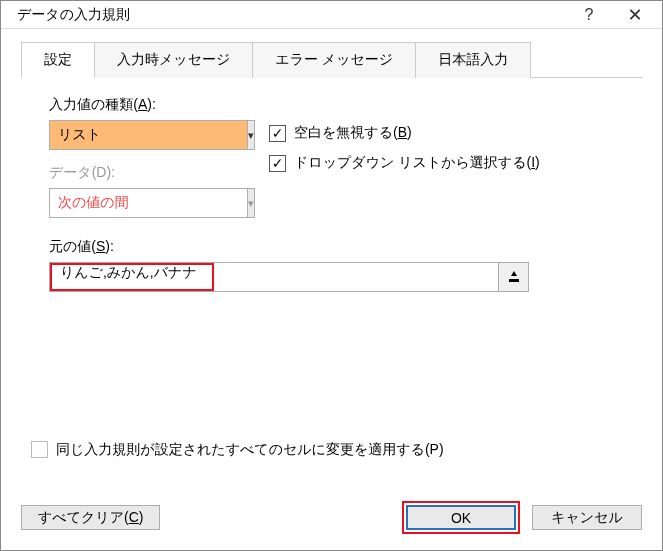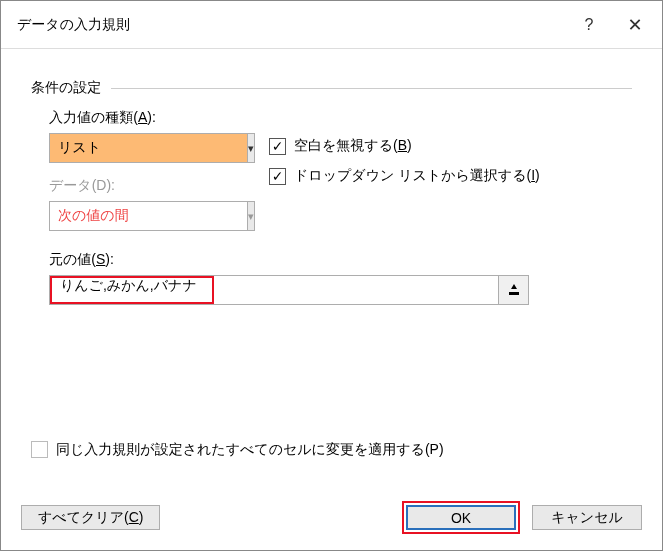--- a/index.html
+++ b/index.html
@@ -1,18 +1,18 @@
 <!DOCTYPE html>
 <html><head>
 <meta charset="utf-8">
 <style>
 * { box-sizing: border-box; margin: 0; padding: 0; }
 body { font-family: "Yu Gothic UI", "Meiryo", sans-serif; font-size: 13px; background: #fff; color: #000; }
 .dialog { width: 663px; height: 551px; border: 1px solid #888; background: #fff; display: flex; flex-direction: column; }
-.titlebar { display: flex; align-items: center; height: 48px; padding: 0 4px 0 16px; border-bottom: 1px solid #ddd; }
+.titlebar { display: flex; align-items: center; height: 28px; padding: 0 4px 0 16px; border-bottom: 1px solid #ddd; }
 .title { flex: 1; font-size: 14px; }
 .tb-btn { width: 46px; height: 36px; display: flex; align-items: center; justify-content: center; font-size: 16px; color: #333; cursor: pointer; }
 .tb-btn.close { font-size: 18px; }
 .content { flex: 1; padding: 12px 20px 10px 20px; display: flex; flex-direction: column; }
 .tabs { display: flex; border-bottom: 1px solid #ccc; }
 .tab { padding: 8px 22px; border: 1px solid #ccc; border-bottom: none; background: #f6f6f6; margin-right: -1px; position: relative; top: 1px; cursor: pointer; font-size: 14px; }
 .tab.active { background: #fff; border-bottom: 1px solid #fff; }
 .tabpanel { padding: 18px 10px 10px 10px; flex: 1; display: flex; flex-direction: column; }
 .fieldset-row { display: flex; align-items: center; margin-bottom: 12px; }
 .fieldset-label { font-size: 14px; margin-right: 10px; white-space: nowrap; }
@@ -53,27 +53,29 @@
 <div class="dialog">
 
   <div class="titlebar">
     <div class="title">データの入力規則</div>
     <div class="tb-btn">?</div>
     <div class="tb-btn close">✕</div>
   </div>
 
   <div class="content">
 
+    <div class="tabs">
+      <div class="tab active">設定</div>
+      <div class="tab">入力時メッセージ</div>
+      <div class="tab">エラー メッセージ</div>
+      <div class="tab">日本語入力</div>
+    </div>
 
     <div class="tabpanel">
 
-      <div class="fieldset-row">
-        <div class="fieldset-label">条件の設定</div>
-        <div class="fieldset-line"></div>
-      </div>
 
       <div class="inner">
         <div class="form-row">
           <div class="left-col">
             <label class="label">
               <span>入力値の種類(</span><span class="u">A</span><span>):</span>
             </label>
             <div class="combo">
               <input type="text" readonly="" value="リスト" style="">
               <div class="arrow">▾</div>

